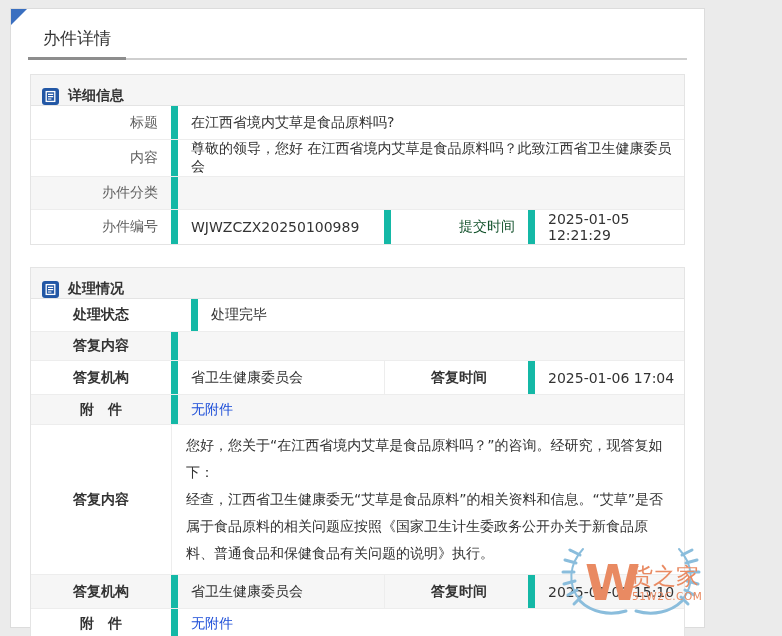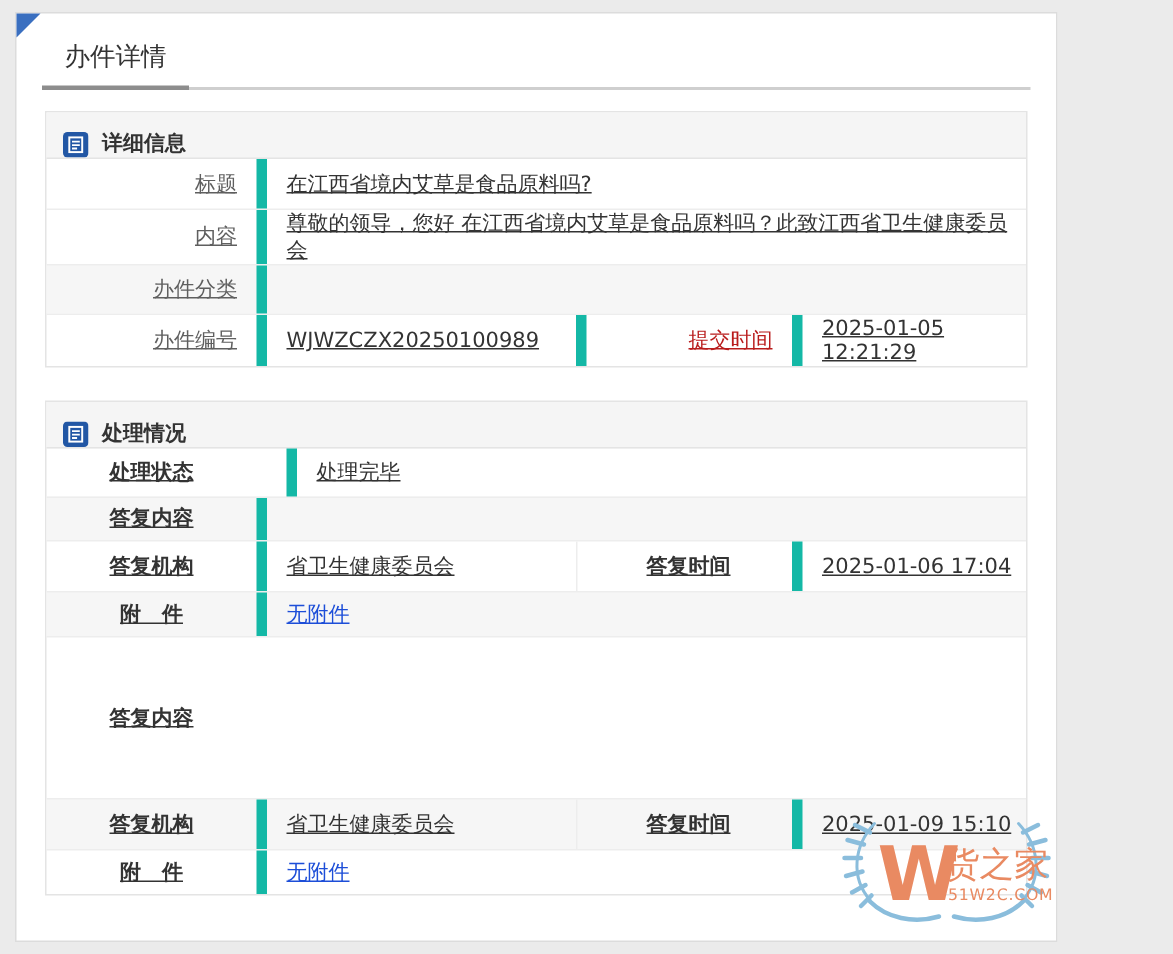--- a/index.html
+++ b/index.html
@@ -36,21 +36,21 @@
   .sec-header .sec-title{font-size:14px;font-weight:bold;color:#333;}
   .doc-icon{display:inline-flex;width:17px;height:17px;}
   .t-row{
     display:grid;grid-template-columns:140px 1fr;align-items:center;
     min-height:33px;box-sizing:border-box;font-size:14px;color:#333;
   }
   .t-row + .t-row{border-top:1px solid #ededed;}
   .t-row.cols4{grid-template-columns:140px 213px 144px 1fr;}
   .t-row.alt{background:#f6f6f6;text-align:center;}
   .t-row.tall{min-height:108px;align-items:center;}
-  .cell{box-sizing:border-box;align-self:stretch;display:flex;align-items:center;text-decoration:underline;}
+  .cell{box-sizing:border-box;align-self:stretch;display:flex;align-items:center;}
   .lbl{
     justify-content:flex-end;padding-right:13px;color:#5f5f5f;
   }
   .lbl-b{
     justify-content:center;font-weight:bold;color:#333;
   }
   .val{
     border-left:7px solid #14b8a6;padding-left:13px;padding-right:8px;
   }
   .muted{color:#1d4ed8;}
@@ -93,21 +93,21 @@
       <div class="cell lbl">内容</div>
       <div class="cell val">尊敬的领导，您好 在江西省境内艾草是食品原料吗？此致江西省卫生健康委员会</div>
     </div>
     <div class="t-row alt">
       <div class="cell lbl">办件分类</div>
       <div class="cell val"></div>
     </div>
     <div class="t-row cols4" style="min-height:35px;">
       <div class="cell lbl">办件编号</div>
       <div class="cell val">WJWZCZX20250100989</div>
-      <div class="cell lbl val" style="justify-content:flex-end;padding-right:13px;color:#b91c1c;text-align:center;">提交时间</div>
+      <div class="cell lbl val" style="justify-content:flex-end;padding-right:13px;color:#14532d;text-align:center;">提交时间</div>
       <div class="cell val">2025-01-05 12:21:29</div>
     </div>
   </div>
 
   <div class="section second">
     <div class="sec-header">
       <span class="doc-icon">
         <svg width="17" height="17" viewBox="0 0 17 17">
           <rect width="17" height="17" rx="3" fill="#2257a5"></rect>
           <rect x="4.2" y="3.6" width="8.6" height="9.8" fill="none" stroke="#fff" stroke-width="1.3"></rect>
@@ -130,20 +130,24 @@
       <div class="cell val">省卫生健康委员会</div>
       <div class="cell lbl-b val" style="border-left:1px solid #ededed;">答复时间</div>
       <div class="cell val">2025-01-06 17:04</div>
     </div>
     <div class="t-row alt" style="min-height:30px;">
       <div class="cell lbl-b">附　件</div>
       <div class="cell val muted">无附件</div>
     </div>
     <div class="t-row tall">
       <div class="cell lbl-b">答复内容</div>
+      <div class="reply-text">
+        <div>您好，您关于“在江西省境内艾草是食品原料吗？”的咨询。经研究，现答复如下：</div>
+        <div>经查，江西省卫生健康委无“艾草是食品原料”的相关资料和信息。“艾草”是否属于食品原料的相关问题应按照《国家卫生计生委政务公开办关于新食品原料、普通食品和保健食品有关问题的说明》执行。</div>
+      </div>
     </div>
     <div class="t-row cols4 alt" style="min-height:34px;">
       <div class="cell lbl-b">答复机构</div>
       <div class="cell val">省卫生健康委员会</div>
       <div class="cell lbl-b val" style="border-left:1px solid #ededed;">答复时间</div>
       <div class="cell val">2025-01-09 15:10</div>
     </div>
     <div class="t-row" style="min-height:30px;">
       <div class="cell lbl-b">附　件</div>
       <div class="cell val muted">无附件</div>

